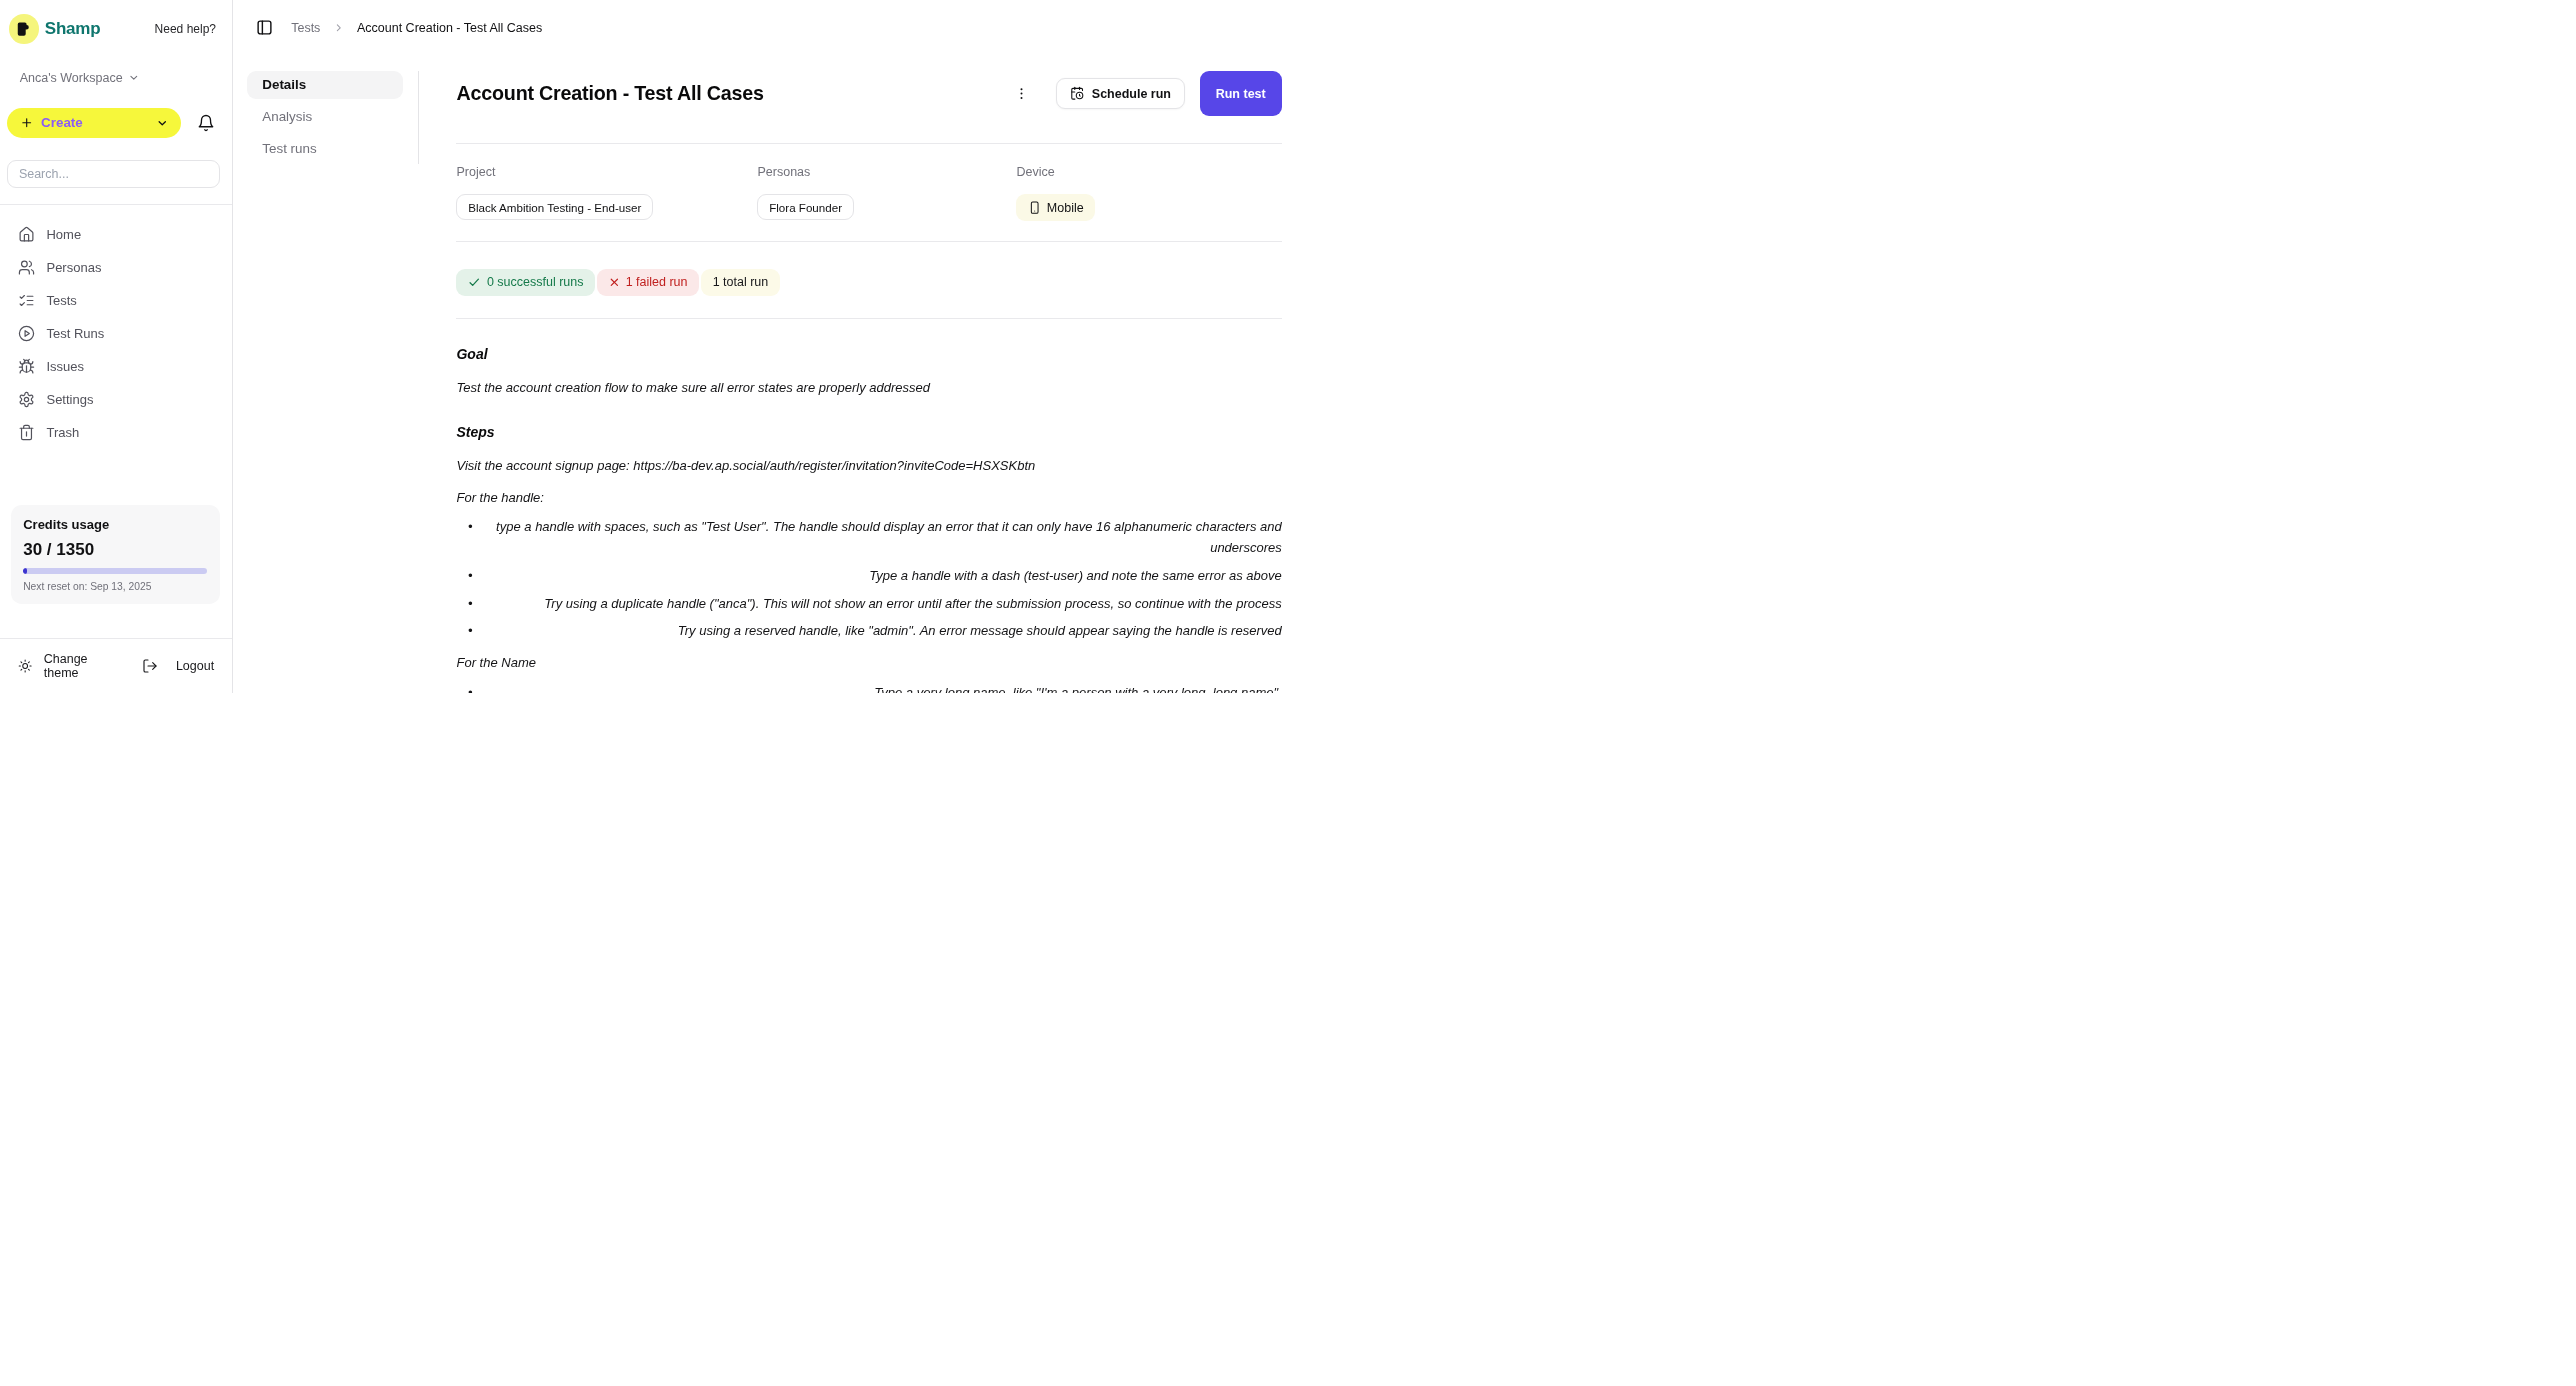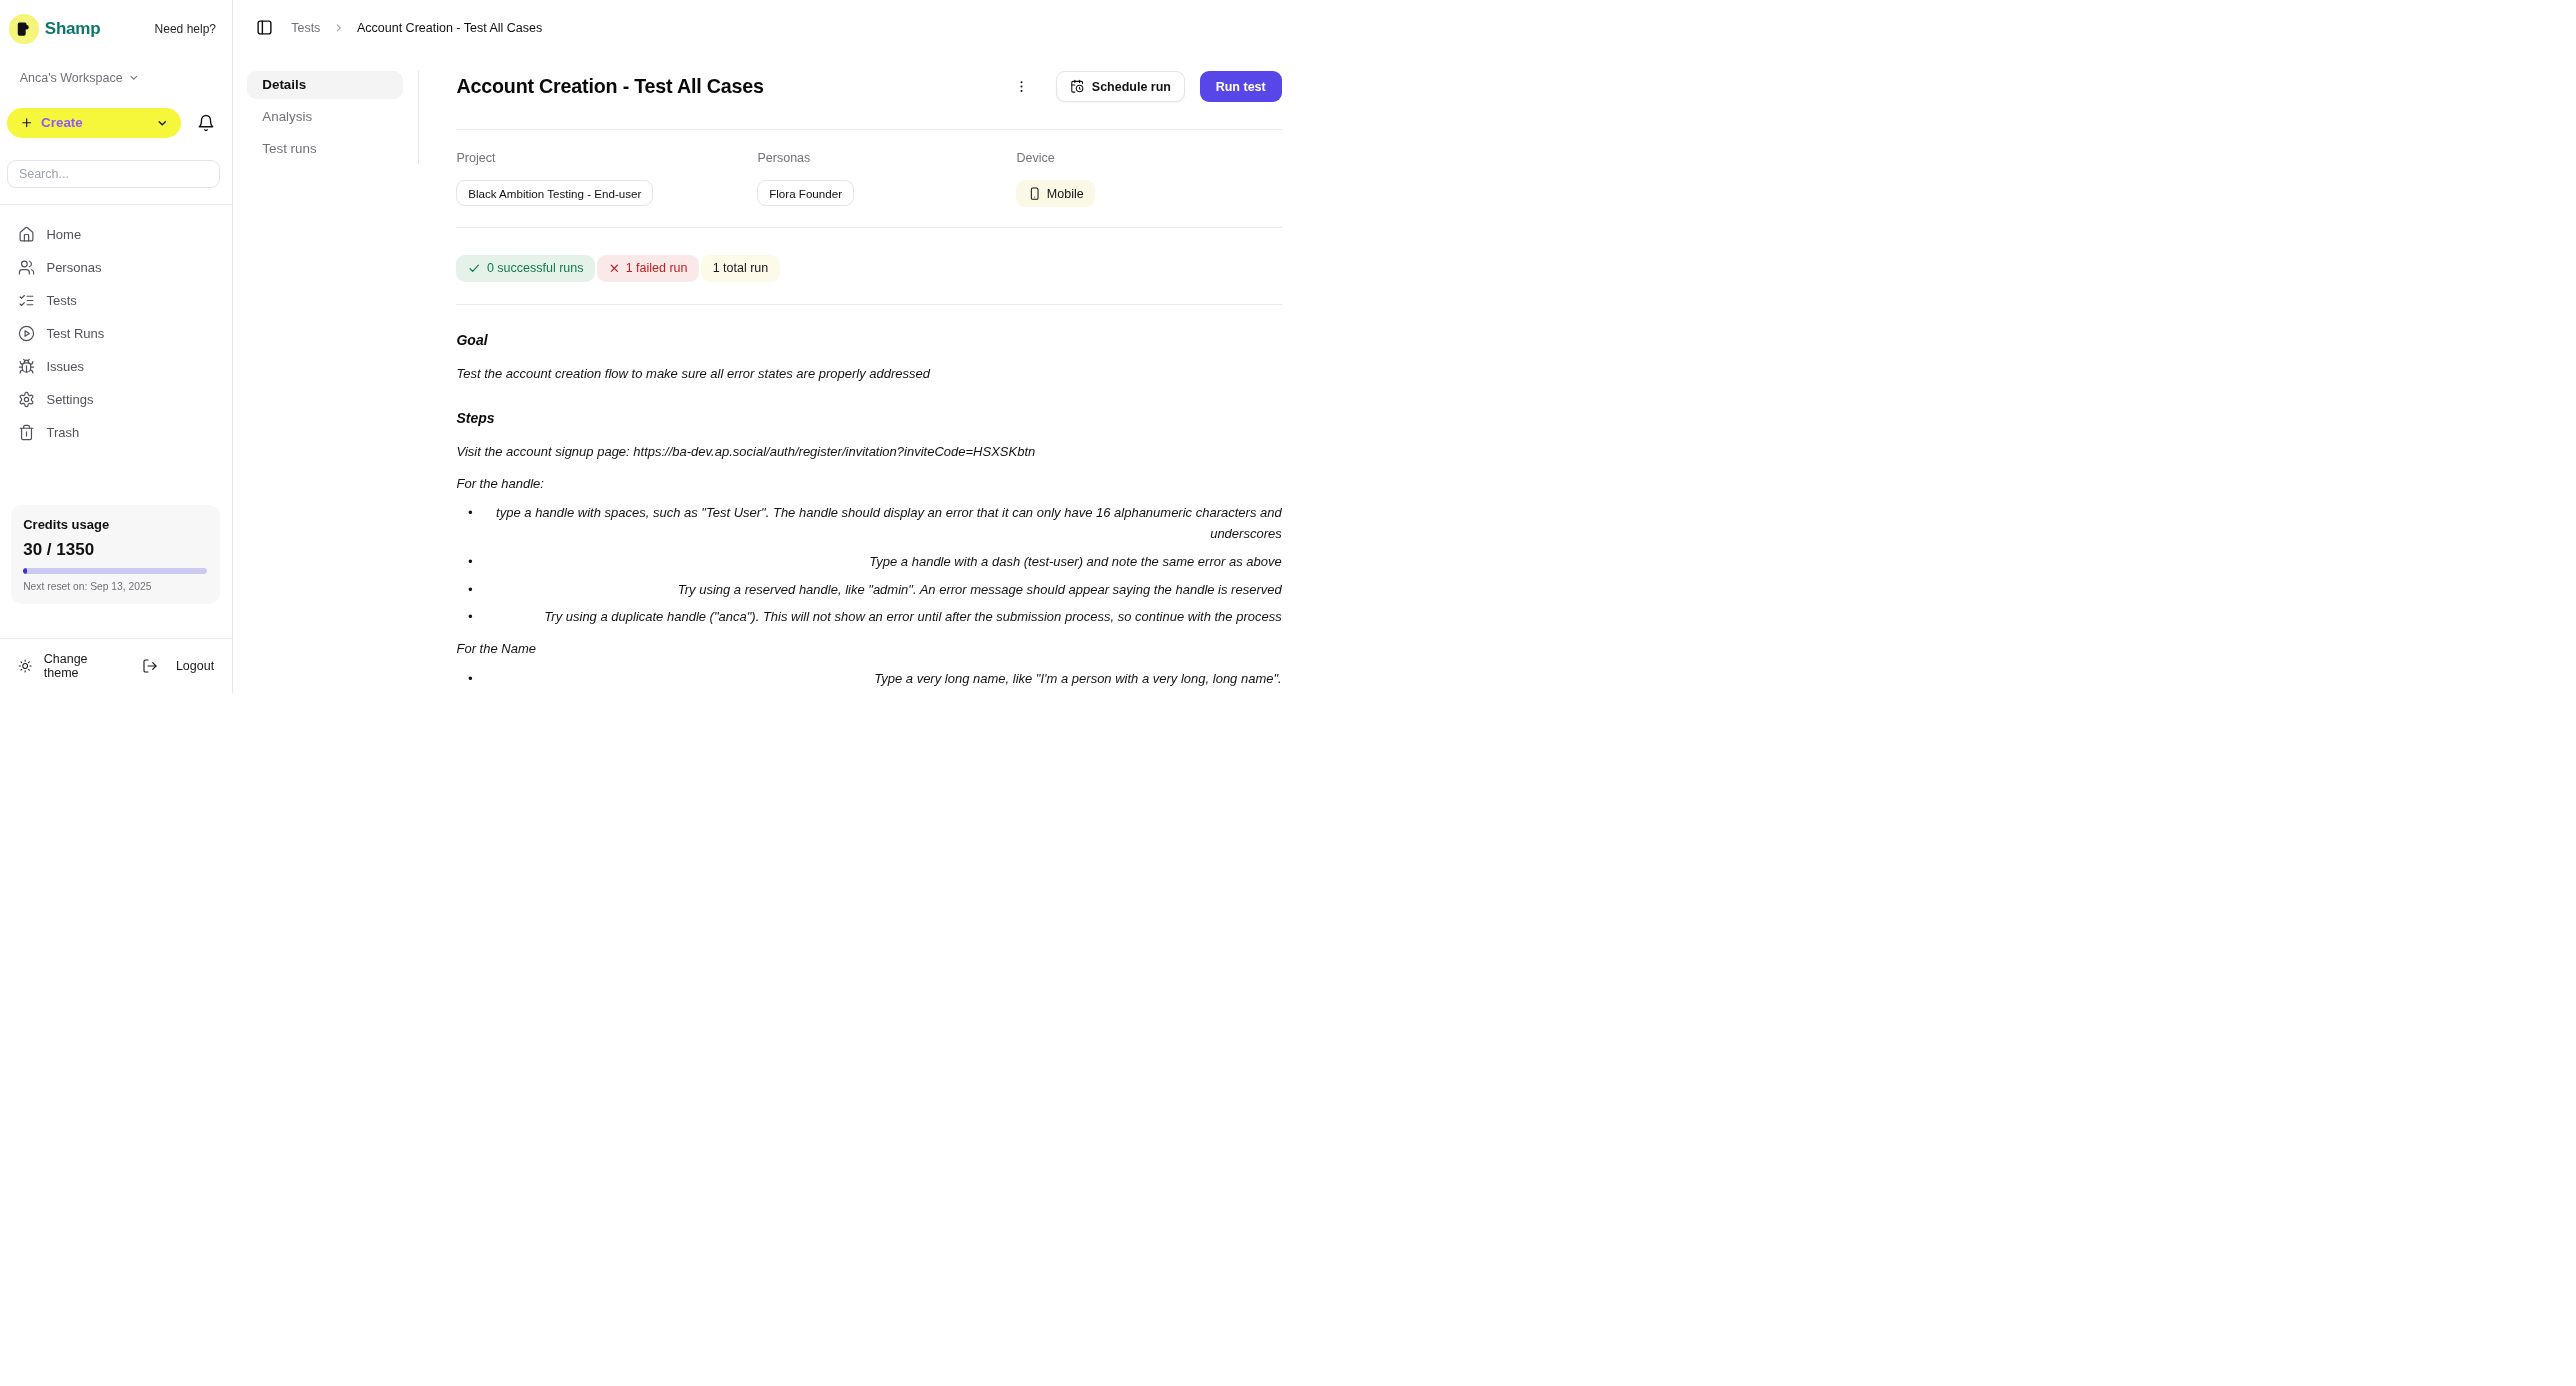--- a/index.html
+++ b/index.html
@@ -68,21 +68,21 @@
   .tab-vr { width:0.9px; background:#e4e4e7; margin-left:14.3px; height:93px; }
 
   .main-col { flex:1; margin-left:38px; margin-right:6.3px; min-width:0; }
   .title-row { display:flex; align-items:center; }
   .page-title { font-size:19.7px; font-weight:700; color:#0a0a0b; letter-spacing:-0.2px; flex:1; }
   .kebab-btn { background:none; border:none; cursor:pointer; padding:3.6px 5.4px; margin-right:21.5px; display:flex; }
   .schedule-btn { display:flex; align-items:center; gap:7.2px; height:31px; padding:0 13.4px;
     background:#fff; border:0.9px solid #e4e4e7; border-radius:9px; cursor:pointer;
     font-size:12.5px; font-weight:600; color:#111113; font-family:inherit;
     box-shadow:0 0.9px 1.8px rgba(0,0,0,0.04); margin-right:14.3px; }
-  .run-btn { height:31px; padding:0 16px; background:#5746e8; color:#fff; border:none;
+  .run-btn { height:45px; padding:0 16px; background:#5746e8; color:#fff; border:none;
     border-radius:9px; font-size:12.5px; font-weight:600; cursor:pointer; font-family:inherit; }
 
   .hr { height:0.9px; background:#e9e9ec; width:100%; }
   .hr1 { margin-top:27px; }
 
   .meta-row { display:flex; margin-top:21.5px; }
   .meta-col { display:flex; flex-direction:column; }
   .meta-col.project { width:301px; }
   .meta-col.personas { width:259px; }
   .meta-label { font-size:12.5px; color:#71717a; }
@@ -376,22 +376,22 @@
           <h3>Goal</h3>
           <p class="goal-text">Test the account creation flow to make sure all error states are properly addressed</p>
 
           <h3 class="steps-h">Steps</h3>
           <p class="steps-intro">Visit the account signup page: https://ba-dev.ap.social/auth/register/invitation?inviteCode=HSXSKbtn</p>
 
           <p class="group-label">For the handle:</p>
           <ul>
             <li>type a handle with spaces, such as "Test User". The handle should display an error that it can only have 16 alphanumeric characters and underscores</li>
             <li>Type a handle with a dash (test-user) and note the same error as above</li>
+            <li>Try using a duplicate handle ("anca"). This will not show an error until after the submission process, so continue with the process</li>
             <li>Try using a reserved handle, like "admin". An error message should appear saying the handle is reserved</li>
-            <li>Try using a duplicate handle ("anca"). This will not show an error until after the submission process, so continue with the process</li>
           </ul>
 
           <p class="group-label">For the Name</p>
           <ul>
             <li>Type a very long name, like "I'm a person with a very long, long name".</li>
           </ul>
 
           <p class="group-label">For the Email</p>
         </div>
 

